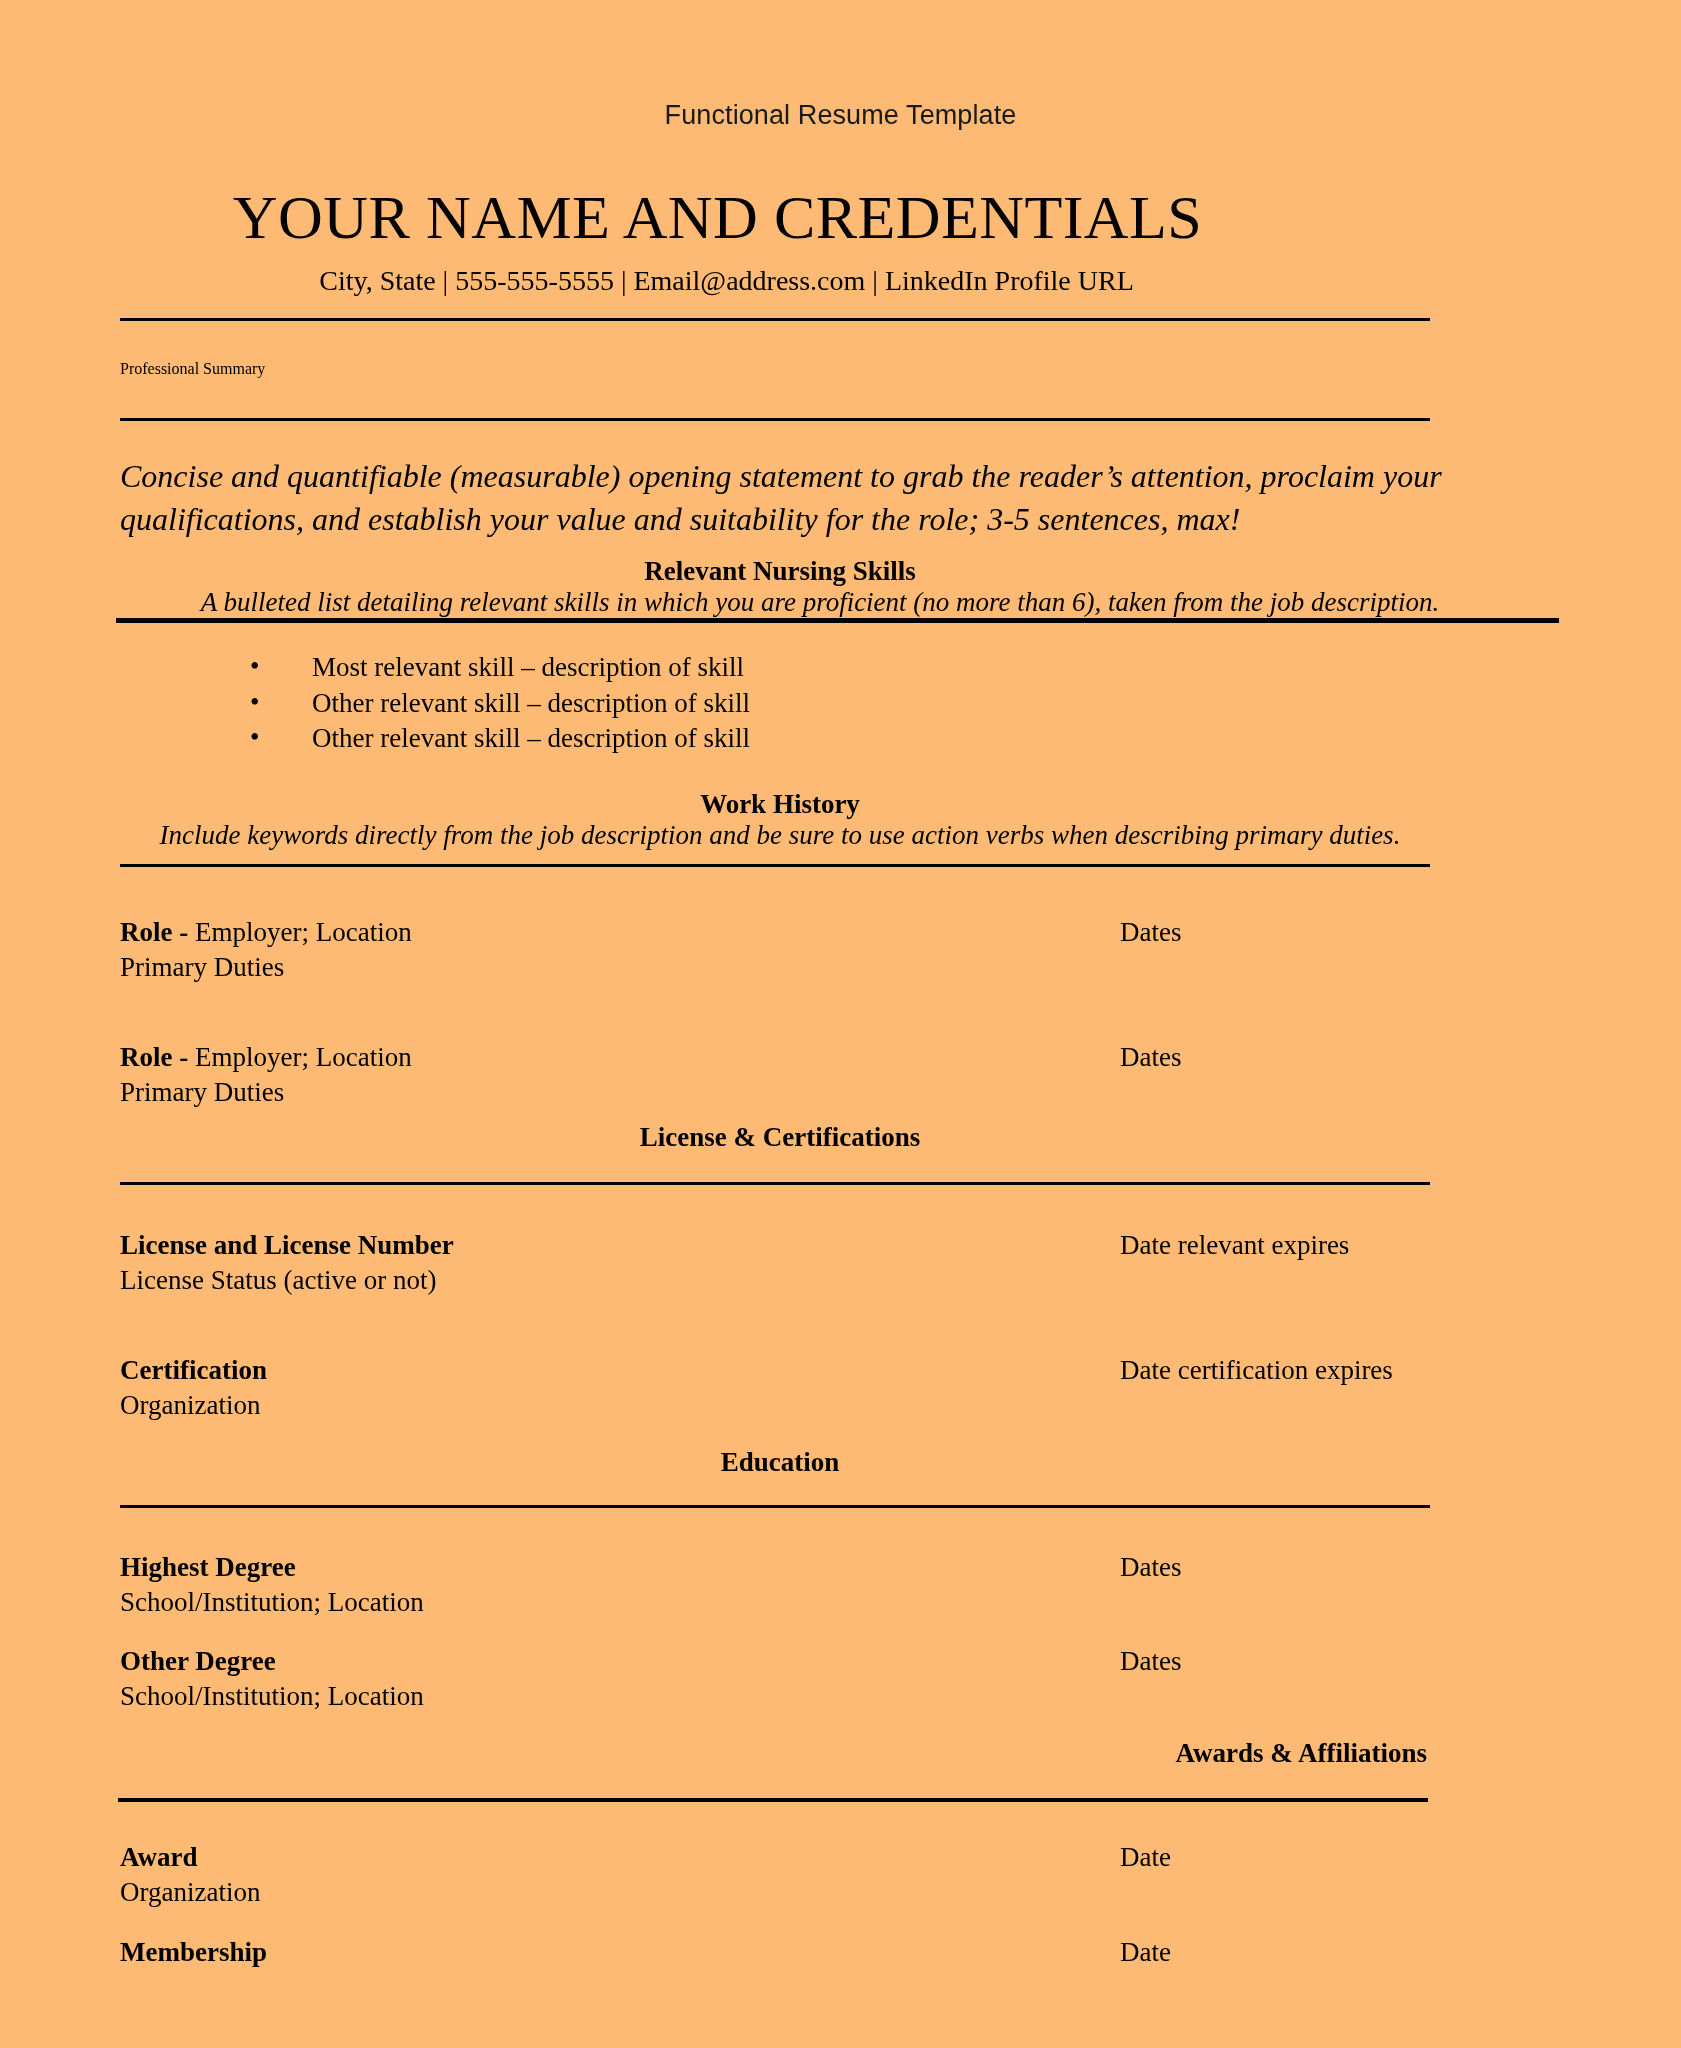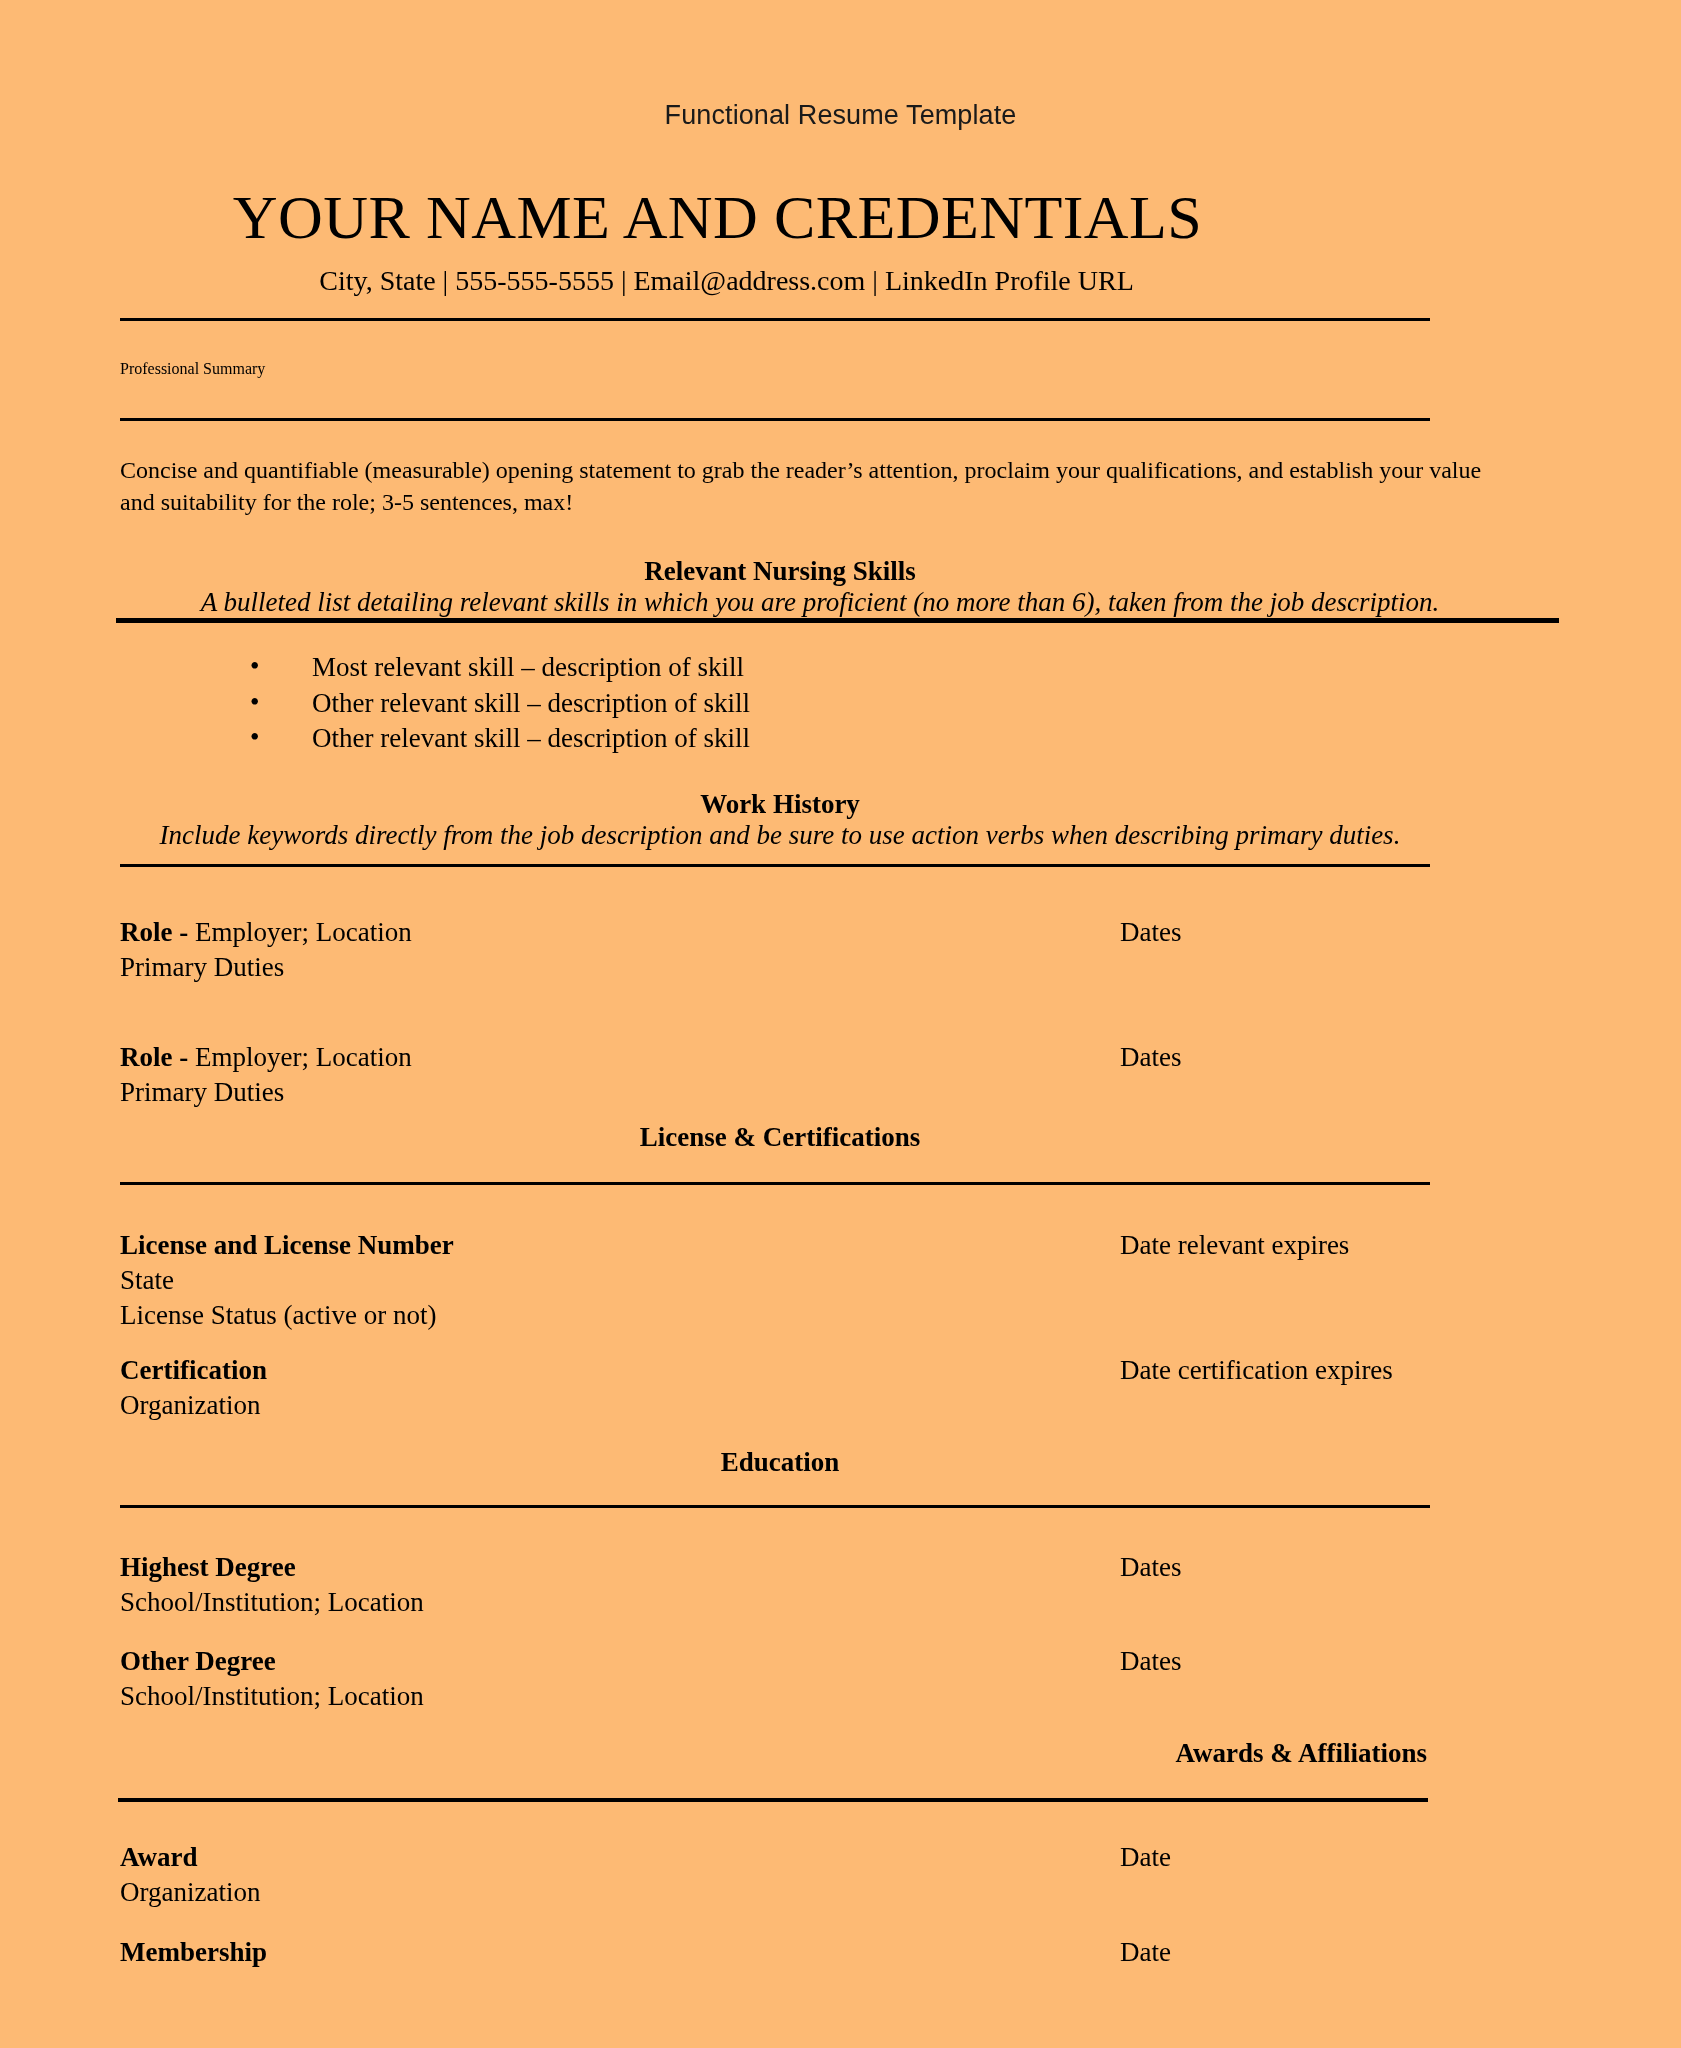--- a/index.html
+++ b/index.html
@@ -68,21 +68,22 @@
     font-size: 27px;
     line-height: 1.12;
   }
   .sec-sub {
     text-align: center;
     font-style: italic;
     font-size: 27px;
     line-height: 1.12;
   }
   .body-text {
-    font-size: 24px;
+    font-style: italic;
+    font-size: 32px;
     line-height: 1.33;
   }
   .row {
     display: flex;
     align-items: flex-start;
     font-size: 27px;
     line-height: 1.3;
   }
   .row .left { flex: 0 0 1000px; }
   .row .right { flex: 1 1 auto; text-align: left; }
@@ -169,21 +170,20 @@
   <div class="abs sec-head" style="left:120px; top:1122px; width:1320px;">License &amp; Certifications</div>
   <div class="abs" style="left:120px; top:1182px;">
     <div class="rule"></div>
   </div>
 
   <div class="abs" style="left:120px; top:1228px; width:1400px;">
     <div class="row">
       <div class="left bold">License and License Number</div>
       <div class="right">Date relevant expires</div>
     </div>
-    <div class="sub-line">State</div>
     <div class="sub-line">License Status (active or not)</div>
   </div>
 
   <div class="abs" style="left:120px; top:1353px; width:1400px;">
     <div class="row">
       <div class="left bold">Certification</div>
       <div class="right">Date certification expires</div>
     </div>
     <div class="sub-line">Organization</div>
   </div>

